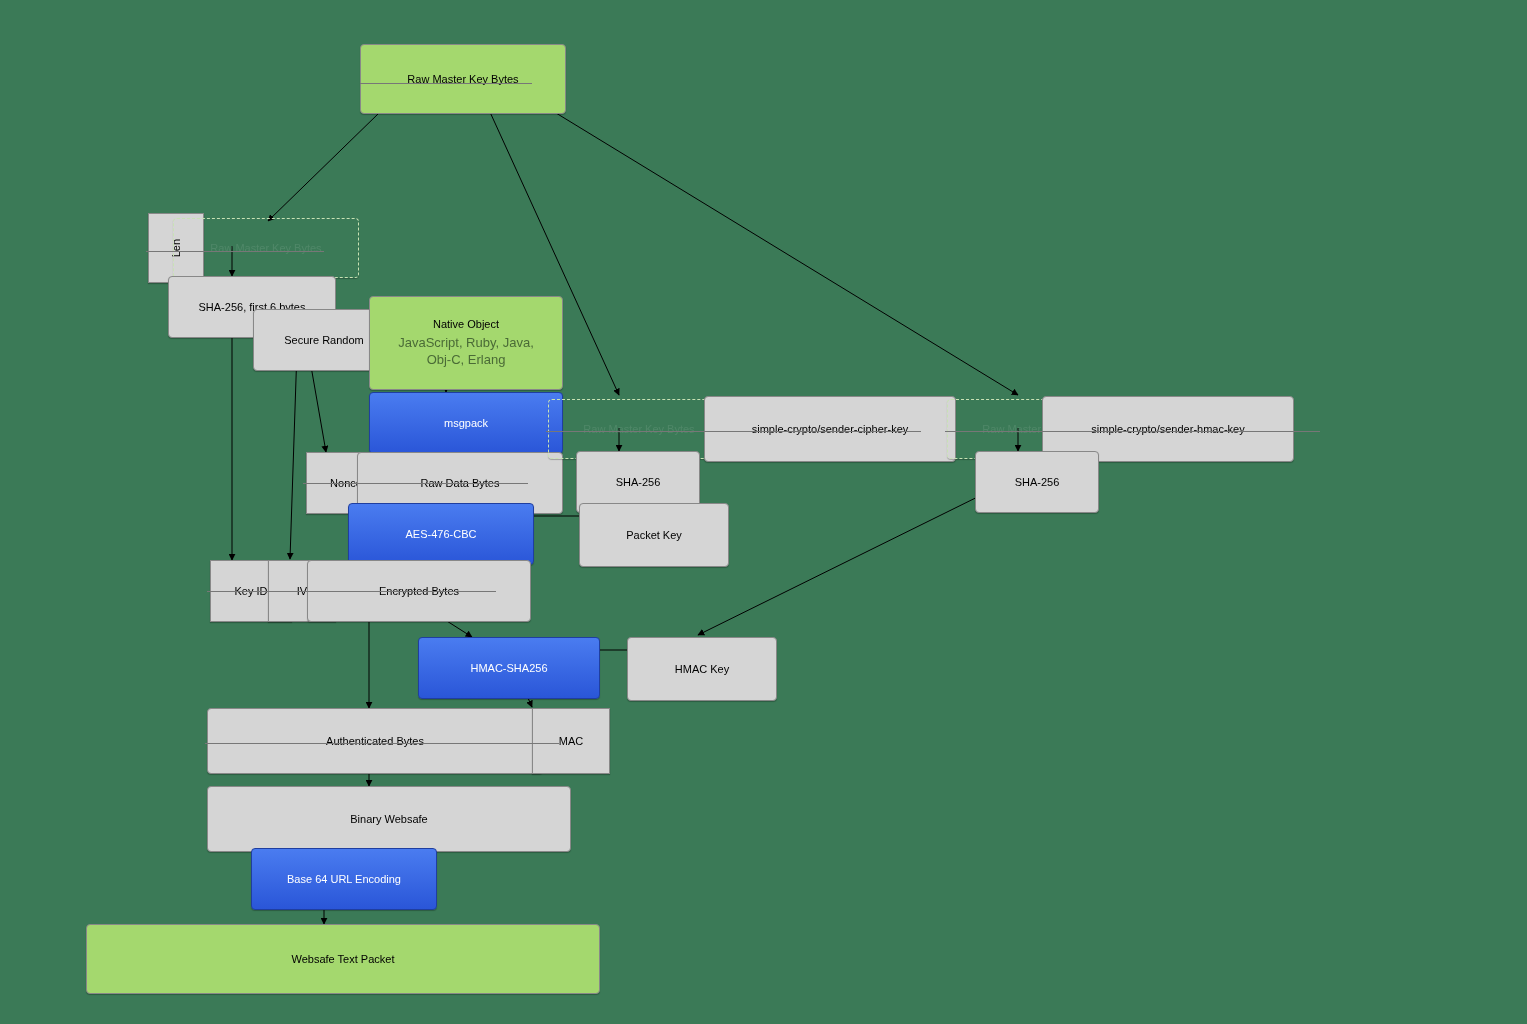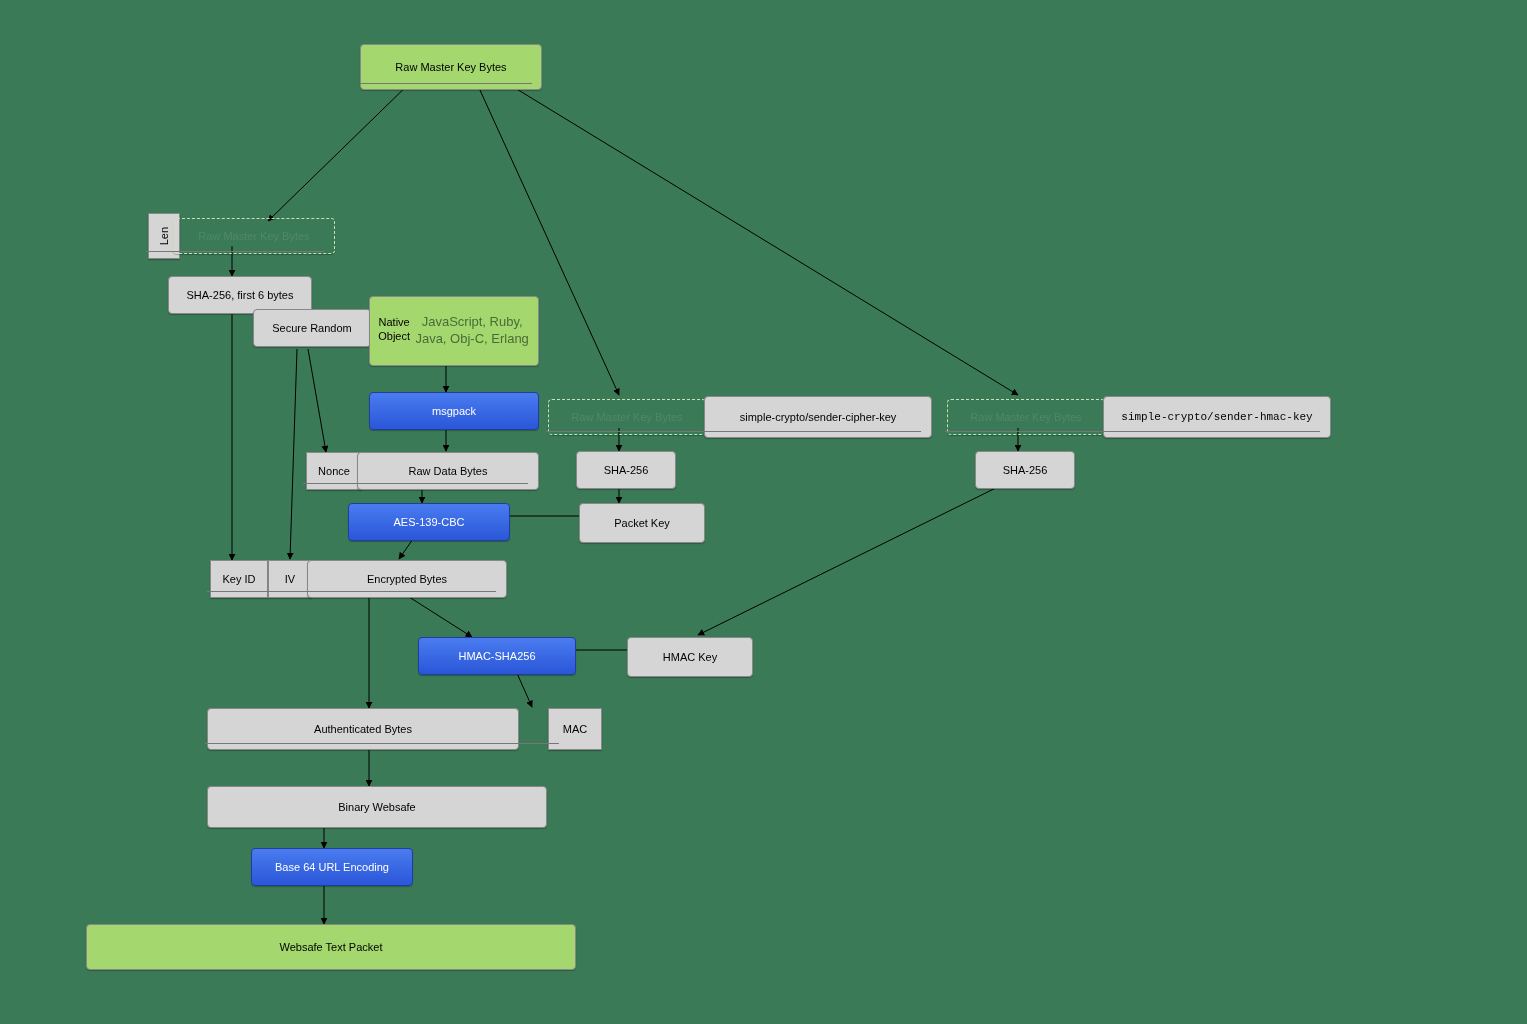--- a/index.html
+++ b/index.html
@@ -1,16 +1,16 @@
 <!DOCTYPE html>
 <html><head>
 <meta charset="utf-8">
 <style>
   html,body{margin:0;padding:0;width:1527px;height:1024px;background:#3b7a57;font-family:Helvetica,Arial,sans-serif;font-size:11px;overflow:hidden}
-  .node{position:absolute;border:1px solid #888;border-radius:4px;background:#d5d5d5;display:flex;align-items:center;justify-content:center;text-align:center;line-height:1.3;box-shadow:0 1px 1px rgba(0,0,0,.25);padding:6px}
+  .node{position:absolute;border:1px solid #888;border-radius:4px;background:#d5d5d5;display:flex;align-items:center;justify-content:center;text-align:center;line-height:1.3;box-shadow:0 1px 1px rgba(0,0,0,.25);padding:18px}
   .green{background:#a4d86e}
   .blue{background:linear-gradient(#4a7cf0,#2a56d8);color:#fff;border-color:#1f3ea0}
   .ghost{background:transparent;border:1px dashed #c8e2b4;color:rgba(255,255,255,.1)}
   .ghost span{filter:blur(.3px)}
   .small{border-radius:0}
   .v{writing-mode:vertical-rl;transform:rotate(180deg)}
   .sub{font-size:13px;color:#4a6b36}
   .seg{position:absolute;height:1px;border-top:1px solid #777}
   svg.edges{position:absolute;left:0;top:0;width:1527px;height:1024px;pointer-events:none}
 </style>
@@ -88,61 +88,61 @@
 <div class="seg" style="left:146px;top:251px;width:178px"></div>
 
 <div class="node" style="left:168px;top:276px;width:130px;height:24px">
     <span>SHA-256, first 6 bytes</span>
   </div>
 
 <div class="node" style="left:253px;top:309px;width:104px;height:24px">
     <span>Secure Random</span>
   </div>
 
-<div class="node green" style="left:369px;top:296px;width:156px;height:56px;flex-direction:row">
+<div class="node green" style="left:369px;top:296px;width:156px;height:56px;flex-direction:column">
   <span style="margin-bottom:4px">Native Object</span>
   <span class="sub">JavaScript, Ruby, Java, Obj-C, Erlang</span>
 </div>
 
 <div class="node blue" style="left:369px;top:392px;width:156px;height:24px">
     <span>msgpack</span>
   </div>
 
 <div class="node small" style="left:306px;top:452px;width:42px;height:24px">
     <span>Nonce</span>
   </div>
 
 <div class="node" style="left:357px;top:452px;width:168px;height:24px">
     <span>Raw Data Bytes</span>
   </div>
 <div class="seg" style="left:303px;top:483px;width:225px"></div>
 
 <div class="node blue" style="left:348px;top:503px;width:148px;height:24px">
-    <span>AES-139-CBC</span>
+    <span>AES-476-CBC</span>
   </div>
 
 <div class="node small" style="left:210px;top:560px;width:44px;height:24px">
     <span>Key ID</span>
   </div>
 <div class="node small" style="left:268px;top:560px;width:30px;height:24px">
     <span>IV</span>
   </div>
 <div class="node" style="left:307px;top:560px;width:186px;height:24px">
     <span>Encrypted Bytes</span>
   </div>
 <div class="seg" style="left:207px;top:591px;width:289px"></div>
 
 <div class="node blue" style="left:418px;top:637px;width:144px;height:24px">
     <span>HMAC-SHA256</span>
   </div>
 
 <div class="node" style="left:207px;top:708px;width:298px;height:28px">
     <span>Authenticated Bytes</span>
   </div>
-<div class="node small" style="left:548px;top:708px;width:40px;height:28px">
+<div class="node small" style="left:532px;top:708px;width:40px;height:28px">
     <span>MAC</span>
   </div>
 <div class="seg" style="left:205px;top:743px;width:354px"></div>
 
 <div class="node" style="left:207px;top:786px;width:326px;height:28px">
     <span>Binary Websafe</span>
   </div>
 
 <div class="node blue" style="left:251px;top:848px;width:148px;height:24px">
     <span>Base 64 URL Encoding</span>
@@ -162,21 +162,21 @@
 <div class="node" style="left:576px;top:451px;width:86px;height:24px">
     <span>SHA-256</span>
   </div>
 <div class="node" style="left:579px;top:503px;width:112px;height:26px">
     <span>Packet Key</span>
   </div>
 
 <div class="node ghost" style="left:947px;top:399px;width:144px;height:22px">
     <span>Raw Master Key Bytes</span>
   </div>
-<div class="node" style="left:1103px;top:396px;width:214px;height:28px;font-family:Liberation Mono, monospace">
+<div class="node" style="left:1042px;top:396px;width:214px;height:28px;font-family:Liberation Sans, sans-serif">
     <span>simple-crypto/sender-hmac-key</span>
   </div>
 <div class="seg" style="left:945px;top:431px;width:375px"></div>
 <div class="node" style="left:975px;top:451px;width:86px;height:24px">
     <span>SHA-256</span>
   </div>
 <div class="node" style="left:627px;top:637px;width:112px;height:26px">
     <span>HMAC Key</span>
   </div>
 

